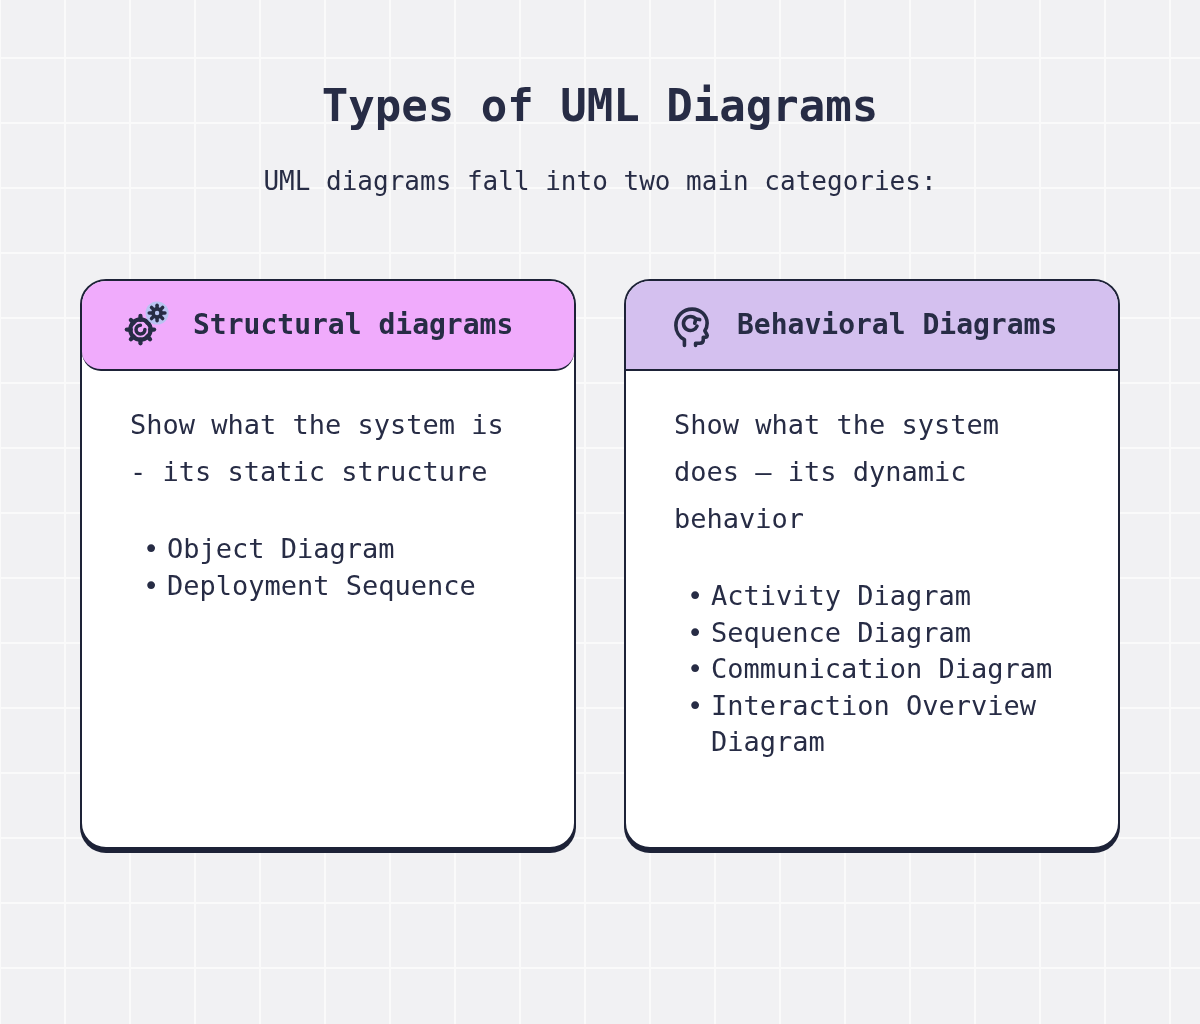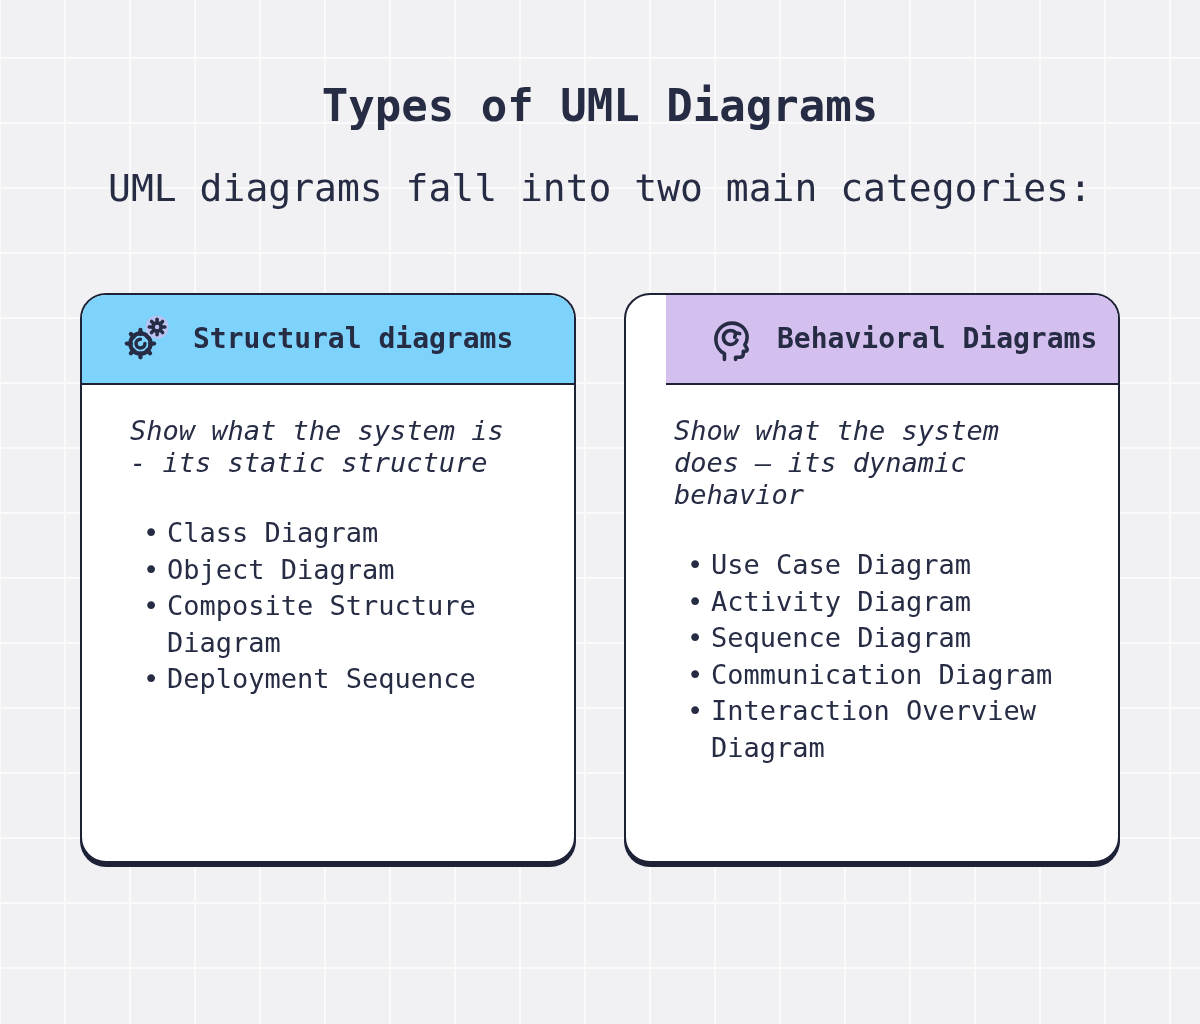--- a/index.html
+++ b/index.html
@@ -20,21 +20,21 @@
   .page-title {
     text-align: center;
     font-size: 44px;
     font-weight: 800;
     letter-spacing: 0px;
     line-height: 1.15;
     margin: 0;
   }
   .page-subtitle {
     text-align: center;
-    font-size: 38px;
+    font-size: 26px;
     font-weight: 500;
     margin: 34px 0 0 0;
   }
 
   .cards-row {
     display: flex;
     justify-content: center;
     gap: 48px;
     margin-top: 83px;
   }
@@ -66,23 +66,22 @@
     font-weight: 700;
     white-space: nowrap;
   }
   .card-body {
     padding: 30px 44px 0 48px;
     box-sizing: border-box;
   }
   .card-intro {
     margin: 0;
     font-size: 27px;
-    line-height: 32px;
+    line-height: 47px;
     font-weight: 500;
-    font-style: italic;
   }
   .diagram-list {
     list-style: none;
     margin: 36.5px 0 0 0;
     padding: 0;
     font-size: 27px;
     line-height: 36.5px;
     font-weight: 500;
   }
   .diagram-list li { position: relative; padding-left: 37px; }
@@ -97,21 +96,21 @@
 <body>
 
 <div class="page">
 
   <h1 class="page-title">Types of UML Diagrams</h1>
   <p class="page-subtitle">UML diagrams fall into two main categories:</p>
 
   <div class="cards-row">
 
     <div class="card">
-      <div class="card-header" style="background-color: #7dd3fc;">
+      <div class="card-header" style="background-color: #f0abfc; border-radius: 19px;">
         <svg class="hdr-icon" viewBox="0 0 52 52" aria-hidden="true">
 
           <g stroke="#272c45" stroke-width="4.6" stroke-linecap="round" fill="none">
             <line x1="30.5" y1="31" x2="34.8" y2="31"></line>
             <line x1="27.4" y1="38.4" x2="30.4" y2="41.4"></line>
             <line x1="20" y1="41.5" x2="20" y2="45.8"></line>
             <line x1="12.6" y1="38.4" x2="9.6" y2="41.4"></line>
             <line x1="9.5" y1="31" x2="5.2" y2="31"></line>
             <line x1="12.6" y1="23.6" x2="9.6" y2="20.6"></line>
             <line x1="20" y1="20.5" x2="20" y2="16.2"></line>
@@ -132,30 +131,28 @@
             <line x1="38" y1="7" x2="38" y2="4.5"></line>
             <line x1="42.2" y1="8.8" x2="44" y2="7"></line>
             <circle cx="38" cy="13" r="4.4" stroke-width="4"></circle>
           </g>
         </svg>
         <span class="card-title">Structural diagrams</span>
       </div>
       <div class="card-body">
         <p class="card-intro">Show what the system is - its static structure</p>
         <ul class="diagram-list">
-          <li>Class Diagram</li>
           <li>Object Diagram</li>
-          <li>Composite Structure Diagram</li>
           <li>Deployment Sequence</li>
         </ul>
       </div>
     </div>
 
     <div class="card">
-      <div class="card-header" style="background-color: rgb(212, 192, 239); margin-left: 40px;">
+      <div class="card-header" style="background-color: rgb(212, 192, 239);">
         <svg class="hdr-icon" viewBox="0 0 56 56" aria-hidden="true">
           <g stroke="#272c45" stroke-width="4.2" stroke-linecap="round" stroke-linejoin="round" fill="none">
 
             <path d="M21.5 52 L21.5 45
                      C15.5 42 11.5 35.5 11.5 28.5
                      C11.5 17.8 20 9.5 30.5 9.5
                      C40.5 9.5 48 17 48 26
                      C48 29.2 47 32.2 45.3 34.8
                      L47.8 39.3
                      C48.6 40.8 47.6 42.3 45.9 42.3
@@ -165,21 +162,20 @@
 
             <path d="M34.8 20.9 A8.2 8.2 0 1 0 36.2 29.3"></path>
             <path d="M39.3 21.7 L34.8 20.9 L33.5 25.9"></path>
           </g>
         </svg>
         <span class="card-title">Behavioral Diagrams</span>
       </div>
       <div class="card-body">
         <p class="card-intro">Show what the system does — its dynamic behavior</p>
         <ul class="diagram-list">
-          <li>Use Case Diagram</li>
           <li>Activity Diagram</li>
           <li>Sequence Diagram</li>
           <li>Communication Diagram</li>
           <li>Interaction Overview Diagram</li>
         </ul>
       </div>
     </div>
 
   </div>
 </div>

